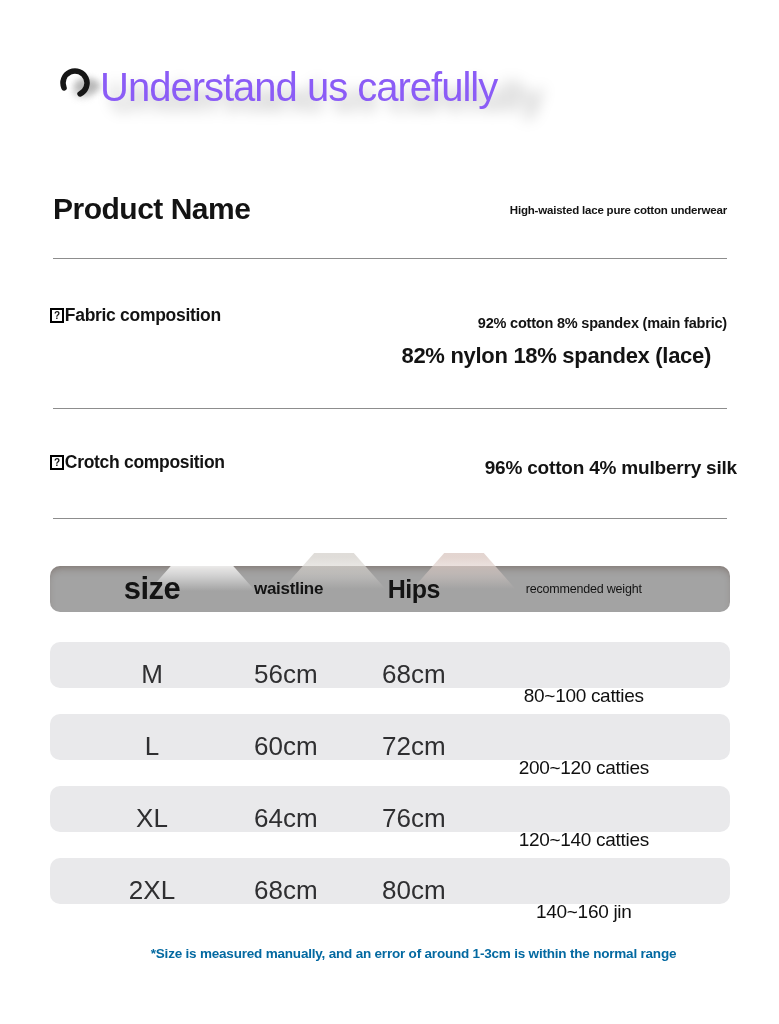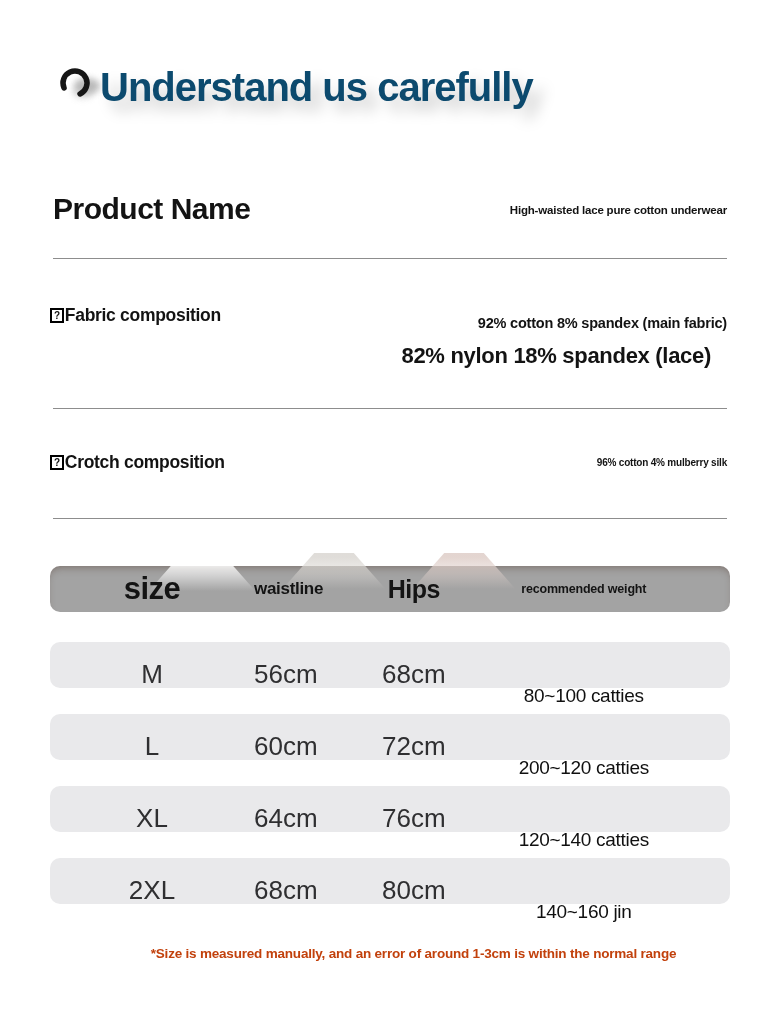--- a/index.html
+++ b/index.html
@@ -6,64 +6,64 @@
   html,body { background:#ffffff; }
   body { font-family:"Liberation Sans", sans-serif; color:#131313; }
   .page { position:relative; width:779px; height:1024px; background:#fff; overflow:hidden; margin:0 auto; }
 
   
   .title-wrap { position:absolute; left:56px; top:58px; height:58px; display:flex; align-items:center; }
   .title-icon { width:48px; height:50px; flex:0 0 auto; margin-right:-4px; }
   .title-rel { position:relative; }
   .title-ghost { position:absolute; left:10px; top:10px; color:rgba(0,0,0,0.20); filter:blur(7px);
                  font-size:40px; font-weight:bold; letter-spacing:-1px; white-space:nowrap; }
-  .title-text { position:relative; font-size:40px; font-weight:bold; letter-spacing:-1px; white-space:nowrap; color:#0c4a6e; }
+  .title-text { position:relative; font-size:40px; font-weight:normal; letter-spacing:-1px; white-space:nowrap; color:#8b5cf6; }
 
   
   .prod-row { position:absolute; left:53px; right:52px; top:192px; display:flex; justify-content:space-between; }
   .prod-label { font-size:30px; font-weight:bold; letter-spacing:-0.5px; }
   .prod-value { font-size:11.5px; font-weight:bold; letter-spacing:-0.2px; margin-top:12px; }
 
   .hr { position:absolute; left:53px; right:52px; height:1px; background:#8d8d8d; }
   .hr1 { top:258px; } .hr2 { top:408px; } .hr3 { top:518px; }
 
   
   .sec-label { position:absolute; left:50px; font-size:17.5px; font-weight:bold; letter-spacing:-0.3px; }
   .fabric-label { top:305px; } .crotch-label { top:452px; }
   .tofu { display:inline-block; border:2px solid #000; font-size:10px; line-height:1;
           padding:1px 2px 0 2px; font-weight:bold; vertical-align:2px; margin-right:1px; }
   .fabric-line1 { position:absolute; right:52px; top:315px; font-size:14.5px; font-weight:bold; letter-spacing:-0.2px; }
   .fabric-line2 { position:absolute; right:68px; top:343px; font-size:22px; font-weight:bold; letter-spacing:-0.3px;text-align:center; }
-  .crotch-value { position:absolute; right:52px; top:457px; font-size:10px; font-weight:bold; letter-spacing:-0.2px; }
+  .crotch-value { position:absolute; right:42px; top:457px; font-size:19px; font-weight:bold; letter-spacing:-0.2px; }
 
   
   .tbl { position:absolute; left:50px; top:566px; width:680px; }
   .grid5 { display:grid; grid-template-columns:30% 9% 29% 21% 11%; align-items:center; }
   .tbl-header { position:relative; height:46px; background:#a3a3a3; border-radius:10px;
                 box-shadow: inset 0 5px 8px -4px rgba(70,45,30,0.45); }
   .wedge { position:absolute; top:-13px; height:40px; width:110px;
            clip-path: polygon(32% 0, 68% 0, 100% 100%, 0 100%); pointer-events:none; }
   .wedge-size  { left:97px;  background:linear-gradient(180deg, rgba(255,255,255,1) 20%, rgba(255,255,255,0) 95%); }
   .wedge-waist { left:229px; background:linear-gradient(180deg, rgba(222,219,215,0.95) 10%, rgba(222,219,215,0) 90%); }
   .wedge-hips  { left:359px; background:linear-gradient(180deg, rgba(226,211,206,0.95) 10%, rgba(226,211,206,0) 90%); }
   .hcell { text-align:center; white-space:nowrap; position:relative; color:#141414; }
   .h-size   { font-size:31px; font-weight:bold; letter-spacing:-0.5px; }
   .h-waist  { font-size:17px; font-weight:bold; letter-spacing:-0.3px; }
   .h-hips   { font-size:25px; font-weight:bold; letter-spacing:-0.5px; }
-  .h-weight { font-size:12.5px; font-weight:bold; letter-spacing:-0.2px; }
+  .h-weight { font-size:12.5px; font-weight:normal; letter-spacing:-0.2px; }
 
   .tbl-row { height:46px; background:#e9e9eb; border-radius:10px; margin-top:26px; }
   .tbl-row.first { margin-top:30px; }
   .cell { text-align:center; white-space:nowrap; }
   .c-plain  { font-size:26px; font-weight:400; color:#2f2f31; }
   .c-weight { font-size:19px; font-weight:normal; color:#101010; letter-spacing:-0.3px;margin-top:43px; }
 
   
   .footnote { position:absolute; left:0; right:0; top:946px; text-align:center;
-              font-size:13.5px; font-weight:bold; letter-spacing:-0.2px; color:#c2410c;padding-left:48px; }
+              font-size:13.5px; font-weight:bold; letter-spacing:-0.2px; color:#0369a1;padding-left:48px; }
 </style>
 </head>
 <body>
 
 <div class="page">
 
   <div class="title-wrap">
     <svg class="title-icon" viewBox="0 0 48 50">
       <defs>
         <filter id="blr" x="-50%" y="-50%" width="200%" height="200%">

